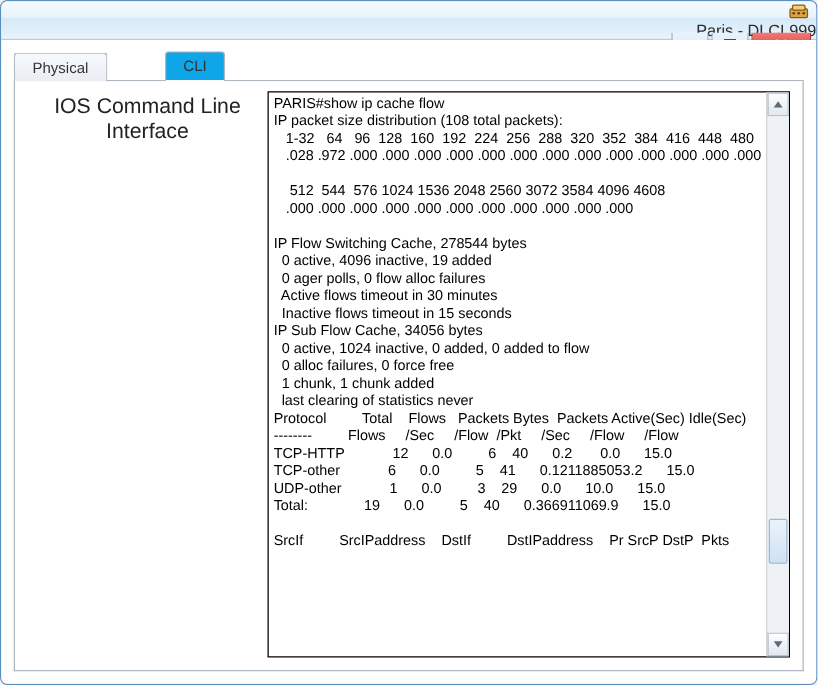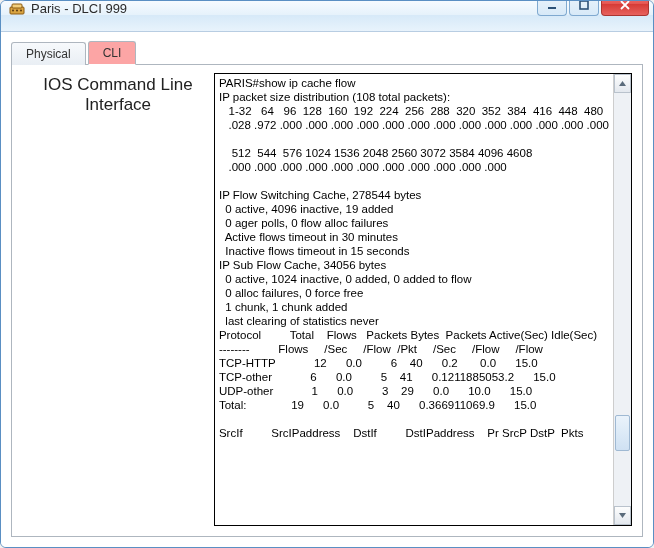--- a/index.html
+++ b/index.html
@@ -1,28 +1,28 @@
 <!DOCTYPE html>
 <html><head>
 <meta charset="utf-8">
 <style>
   html,body{margin:0;padding:0;font-family:"Segoe UI",Tahoma,sans-serif;font-size:12px;background:#fff;}
   .window{width:654px;height:548px;border:1px solid #5a8fc3;border-radius:6px;overflow:hidden;box-shadow:0 0 8px rgba(0,0,0,.2);background:#fff;display:flex;flex-direction:column;box-sizing:border-box;}
-  .titlebar{height:30px;background:linear-gradient(to bottom,#f6fbff 0%,#e6f2fb 45%,#d6e9f8 46%,#e8f3fc 100%);display:flex;align-items:flex-start;padding:0 0 0 8px;border-bottom:1px solid #b8cde2;}
+  .titlebar{height:30px;background:linear-gradient(to bottom,#f6fbff 0%,#e6f2fb 45%,#d6e9f8 46%,#e8f3fc 100%);display:flex;align-items:flex-end;padding:0 0 0 8px;border-bottom:1px solid #b8cde2;flex-direction:column;}
   .titlebar .icon{width:16px;height:16px;margin-right:6px;display:inline-flex;}
   .titlebar .title{flex:1;color:#2b2b2b;font-size:13px;}
   .winbtns{display:flex;height:20px;margin-right:4px;margin-top:-6px;}
   .winbtn{width:30px;height:20px;margin-left:2px;border:1px solid #7fa9d0;border-top:none;border-radius:0 0 4px 4px;display:flex;align-items:center;justify-content:center;background:linear-gradient(to bottom,#eaf3fb,#d7e9f8);color:#2b5177;font-size:11px;}
   .winbtn.min{width:28px;}
   .winbtn.max{width:28px;}
   .winbtn.close{width:46px;background:linear-gradient(to bottom,#f07a78 0%,#e45551 45%,#d63b36 46%,#e7615d 100%);border-color:#a93531;color:#fff;}
   .client{flex:1;background:#fff;padding:6px 10px 10px 10px;display:flex;flex-direction:column;}
-  .tabs{display:flex;align-items:flex-end;height:26px;border-bottom:1px solid #aeb6bf;}
+  .tabs{display:flex;align-items:flex-end;height:26px;border-bottom:1px solid #aeb6bf;gap:44px;}
   .tab{padding:4px 14px 4px 14px;border:1px solid #aeb6bf;border-bottom:none;margin-right:2px;background:linear-gradient(to bottom,#f7f9fc,#e9eef4);border-radius:3px 3px 0 0;color:#333;font-size:12px;position:relative;top:1px;}
-  .tab.active{background:#fca5a5;top:1px;border-bottom:1px solid #fff;}
+  .tab.active{background:#0ea5e9;top:1px;border-bottom:1px solid #fff;}
   .panel{flex:1;border:1px solid #aeb6bf;border-top:none;padding:8px 10px 10px 10px;display:flex;flex-direction:row;background:#fff;}
   .panel h2{text-align:center;margin:2px 0 6px 0;font-weight:normal;font-size:17px;color:#222;}
   .termwrap{flex:1;display:flex;border:1.5px solid #000;}
   .terminal{flex:1;font-family:Liberation Sans, sans-serif;font-size:11.5px;line-height:14px;white-space:pre;color:#000;padding:2px 4px 2px 4px;overflow:hidden;}
   .vscroll{width:17px;background:#f0f0f0;border-left:1px solid #cdcdcd;display:flex;flex-direction:column;}
   .sbbtn,.sbbtn{height:17px;background:linear-gradient(to bottom,#fdfdfd,#e3e8ee);border:1px solid #b9c2cc;display:flex;align-items:center;justify-content:center;color:#4a5a6a;font-size:9px;}
   .sbtrack{flex:1;background:#eef1f5;position:relative;}
   .sbthumb{position:absolute;left:1px;right:1px;top:78%;height:34px;background:linear-gradient(to bottom,#eaf3fb,#cfe1f3);border:1px solid #9fb9d3;border-radius:2px;}
   .btnrow{display:flex;justify-content:flex-end;gap:8px;margin-top:8px;}
   .btn{min-width:70px;padding:3px 16px;border:1px solid #8a9199;border-radius:3px;background:linear-gradient(to bottom,#fdfdfe,#e7ebf0);color:#222;font-size:12px;text-align:center;}

